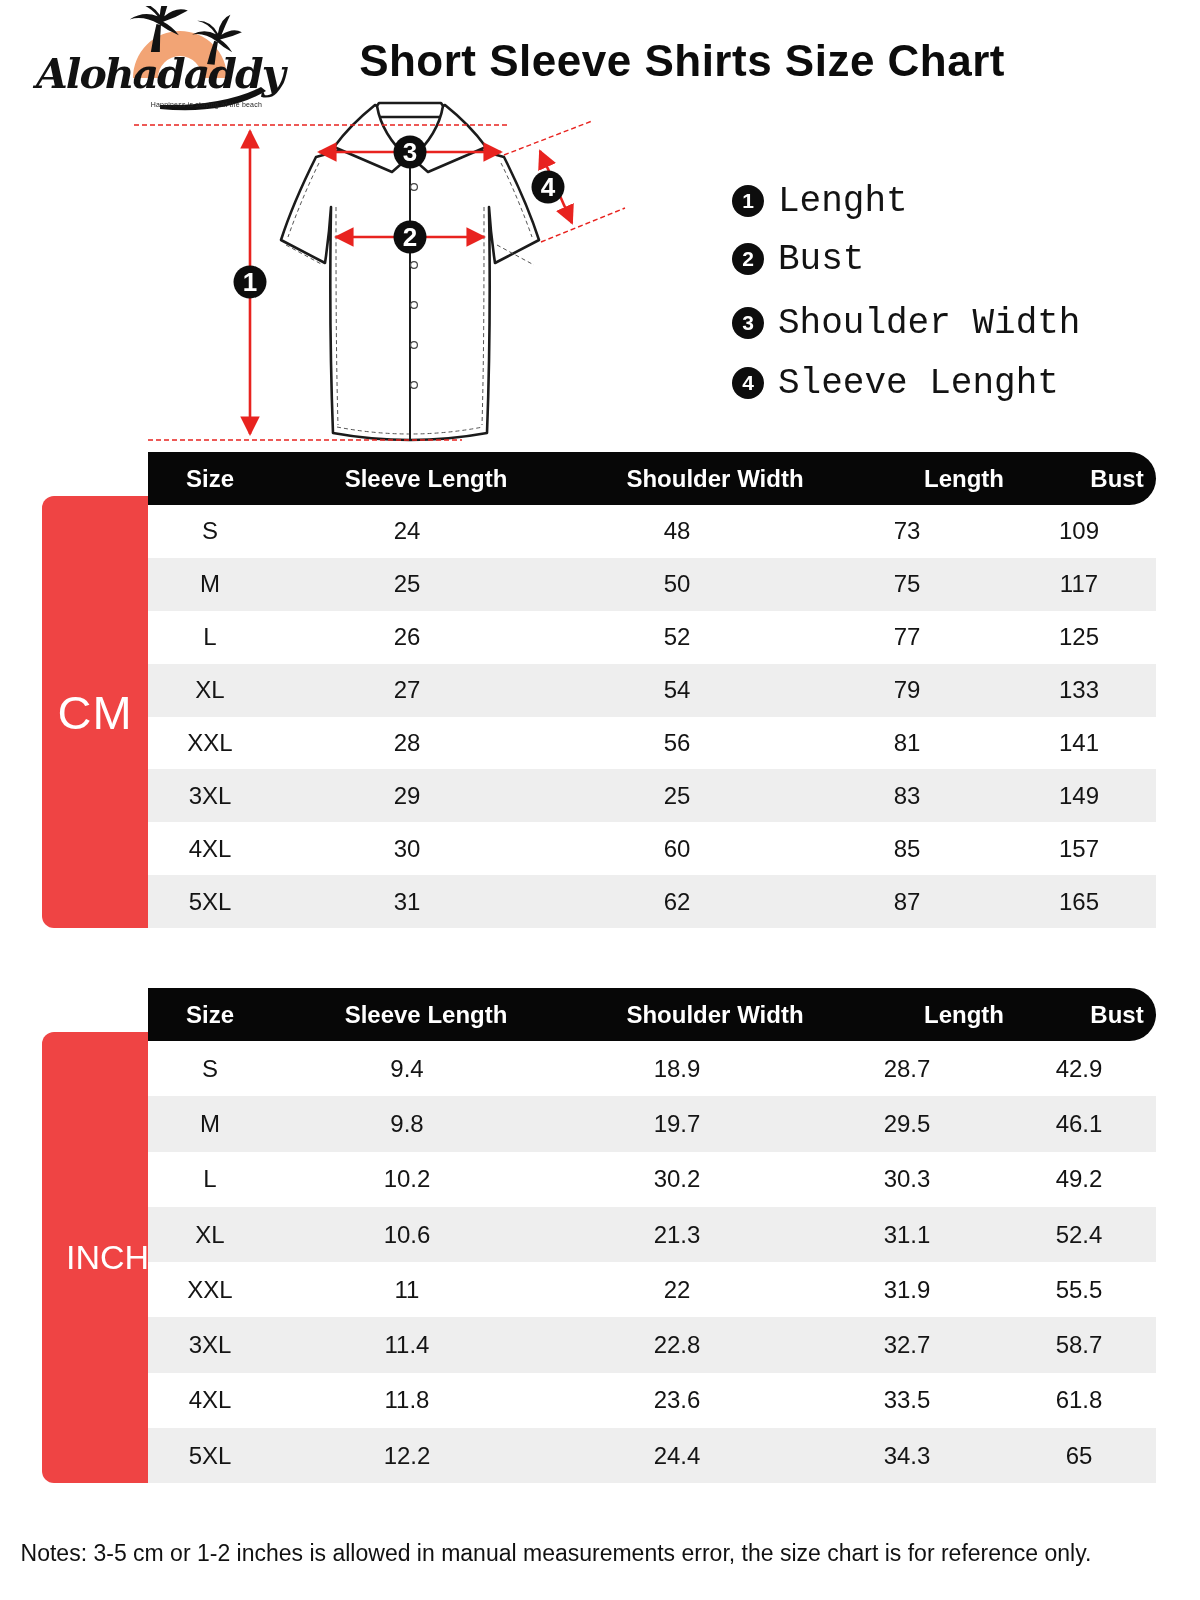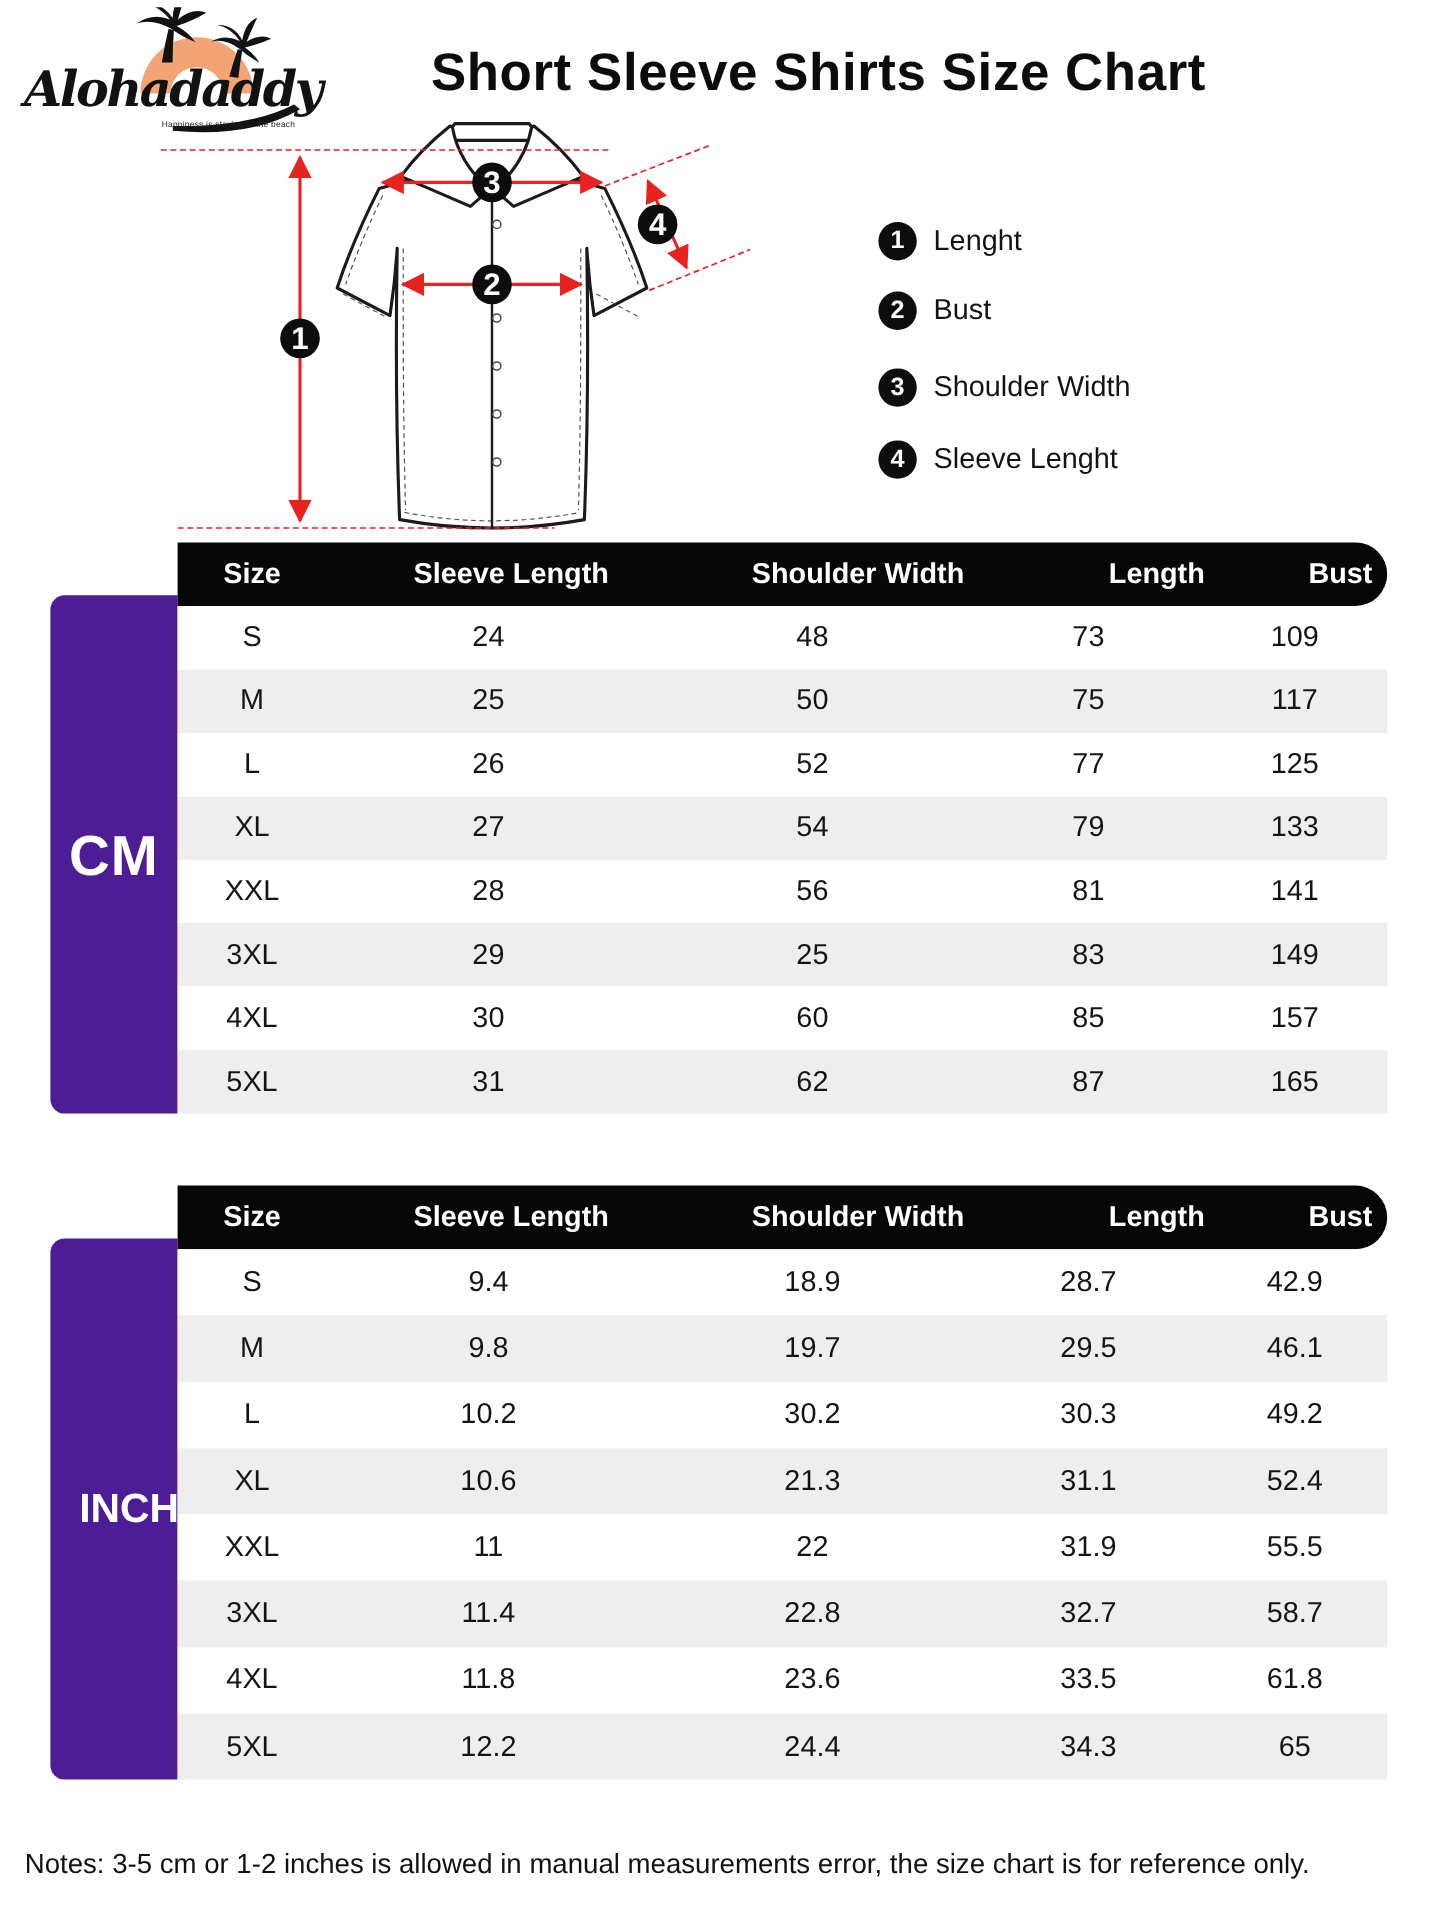--- a/index.html
+++ b/index.html
@@ -1,48 +1,48 @@
 <!DOCTYPE html>
 <html><head>
 <meta charset="utf-8">
 <style>
   html,body{margin:0;padding:0;background:#fff;}
   #page{position:relative;width:1200px;height:1600px;background:#fff;overflow:hidden;
         font-family:"Liberation Sans",sans-serif;color:#111;}
 
   
-  .logo{position:absolute;left:14px;top:6px;width:240px;height:108px;}
+  .logo{position:absolute;left:30px;top:6px;width:240px;height:108px;}
   .logo svg{position:absolute;left:0;top:0;}
   .brand-script{position:absolute;left:6px;top:44px;width:234px;
     font-family:"DejaVu Serif",serif;font-style:italic;font-weight:bold;
     font-size:41px;letter-spacing:-2px;color:#121212;white-space:nowrap;}
   .brand-tagline{position:absolute;left:0;top:95px;width:232px;text-align:right;
     font-size:7px;color:#222;letter-spacing:0.2px;}
 
   
   .page-title{position:absolute;left:275px;top:36px;width:730px;text-align:right;
     font-size:44px;font-weight:bold;color:#0c0c0c;letter-spacing:0.5px;}
 
   
   .diagram{position:absolute;left:120px;top:95px;width:560px;height:360px;}
 
   
   .legend{position:absolute;left:732px;top:170px;width:420px;}
   .legend-item{position:absolute;left:0;display:flex;align-items:center;gap:14px;height:34px;}
   .lg-num{width:32px;height:32px;border-radius:50%;background:#0d0d0d;color:#fff;
     display:flex;align-items:center;justify-content:center;
     font-size:21px;font-weight:bold;flex:0 0 32px;}
-  .lg-label{font-size:24px;color:#131313;}
+  .lg-label{font-size:36px;color:#131313;font-family:Liberation Mono, monospace;}
 
   
   .size-table{position:absolute;left:42px;width:1114px;display:grid;
     grid-template-columns:106px 1fr;grid-template-rows:53px auto;}
-  .unit-col{grid-column:1;grid-row:1 / span 2;background:#4c1d95;
+  .unit-col{grid-column:1;grid-row:1 / span 2;background:#ef4444;
     border-radius:12px 0 0 12px;display:flex;align-items:center;justify-content:center;
-    color:#fff;font-weight:bold;margin-top:44px;}
+    color:#fff;font-weight:normal;margin-top:44px;}
   .t-cm .unit-col{font-size:47px;letter-spacing:1px;}
   .t-inch .unit-col{font-size:34px;letter-spacing:0;padding-left:25px;}
   .thead{grid-column:2;grid-row:1;background:#070707;border-radius:0 27px 27px 0;
     display:grid;grid-template-columns:124px 270px 270px 190px 1fr;align-items:center;gap:19px;}
   .th{color:#fff;font-weight:bold;font-size:24px;text-align:center;}
   .tbody{grid-column:2;grid-row:2;display:flex;flex-direction:column;}
   .trow{display:grid;grid-template-columns:124px 270px 270px 190px 1fr;align-items:center;}
   .t-cm .trow{height:52.9px;}
   .t-inch .trow{height:55.3px;}
   .trow:nth-child(even){background:#eeeeee;}

